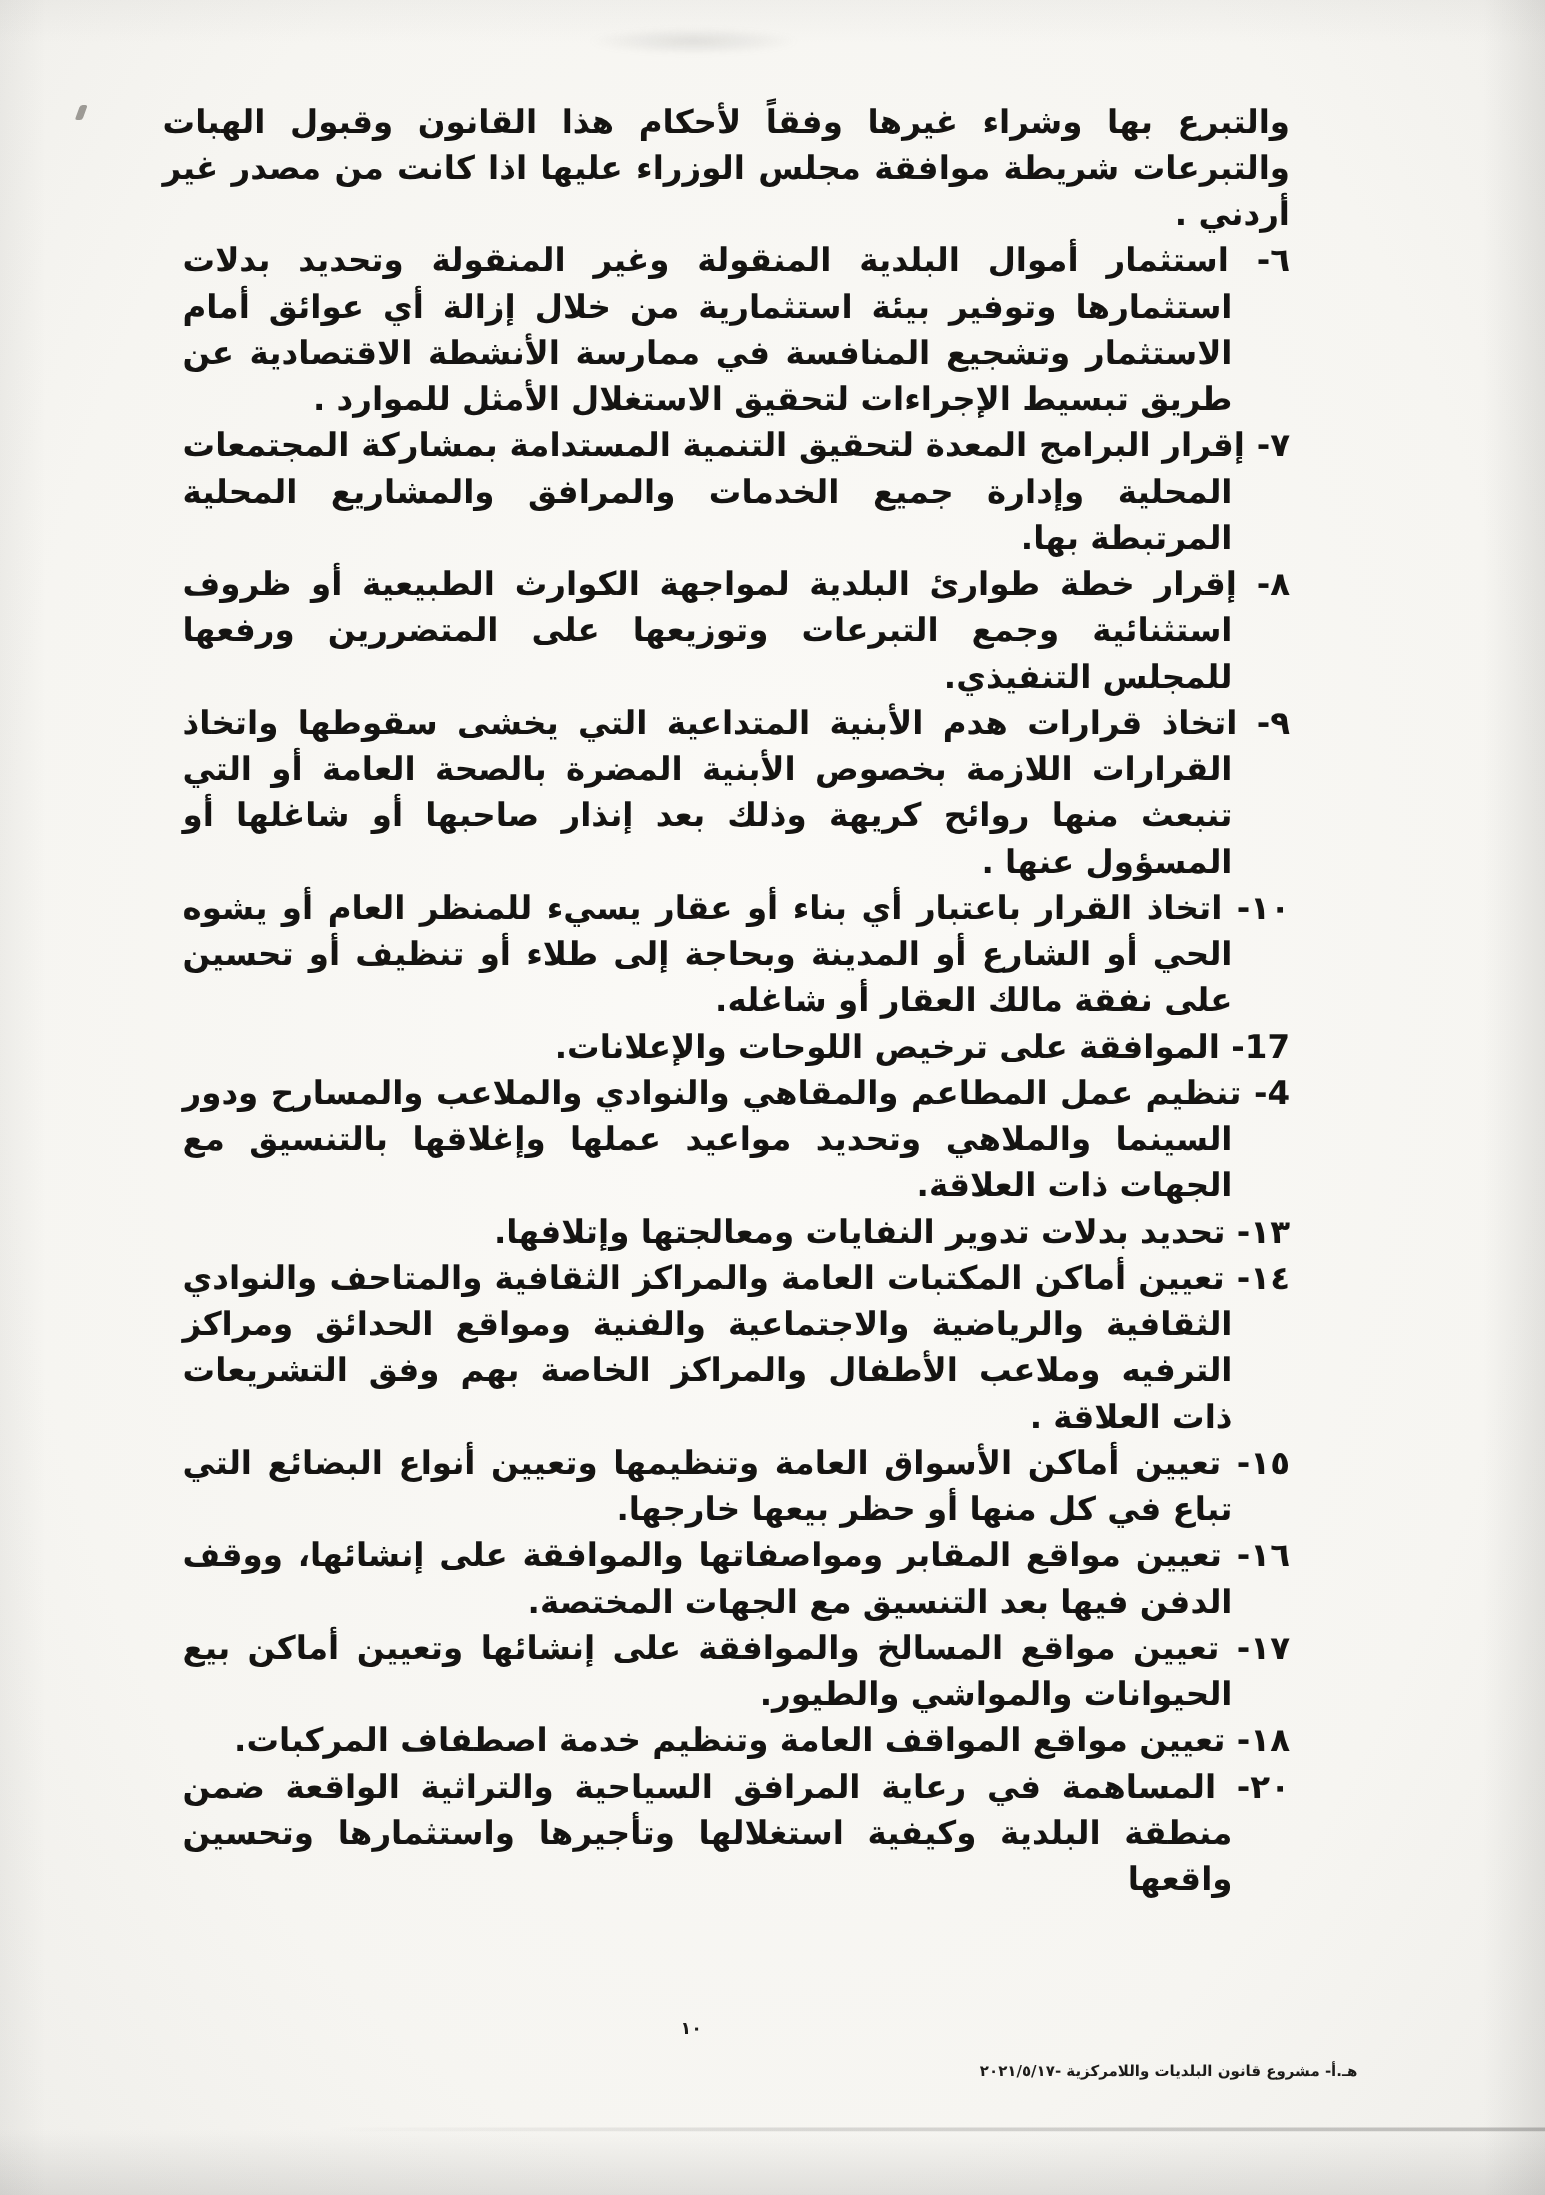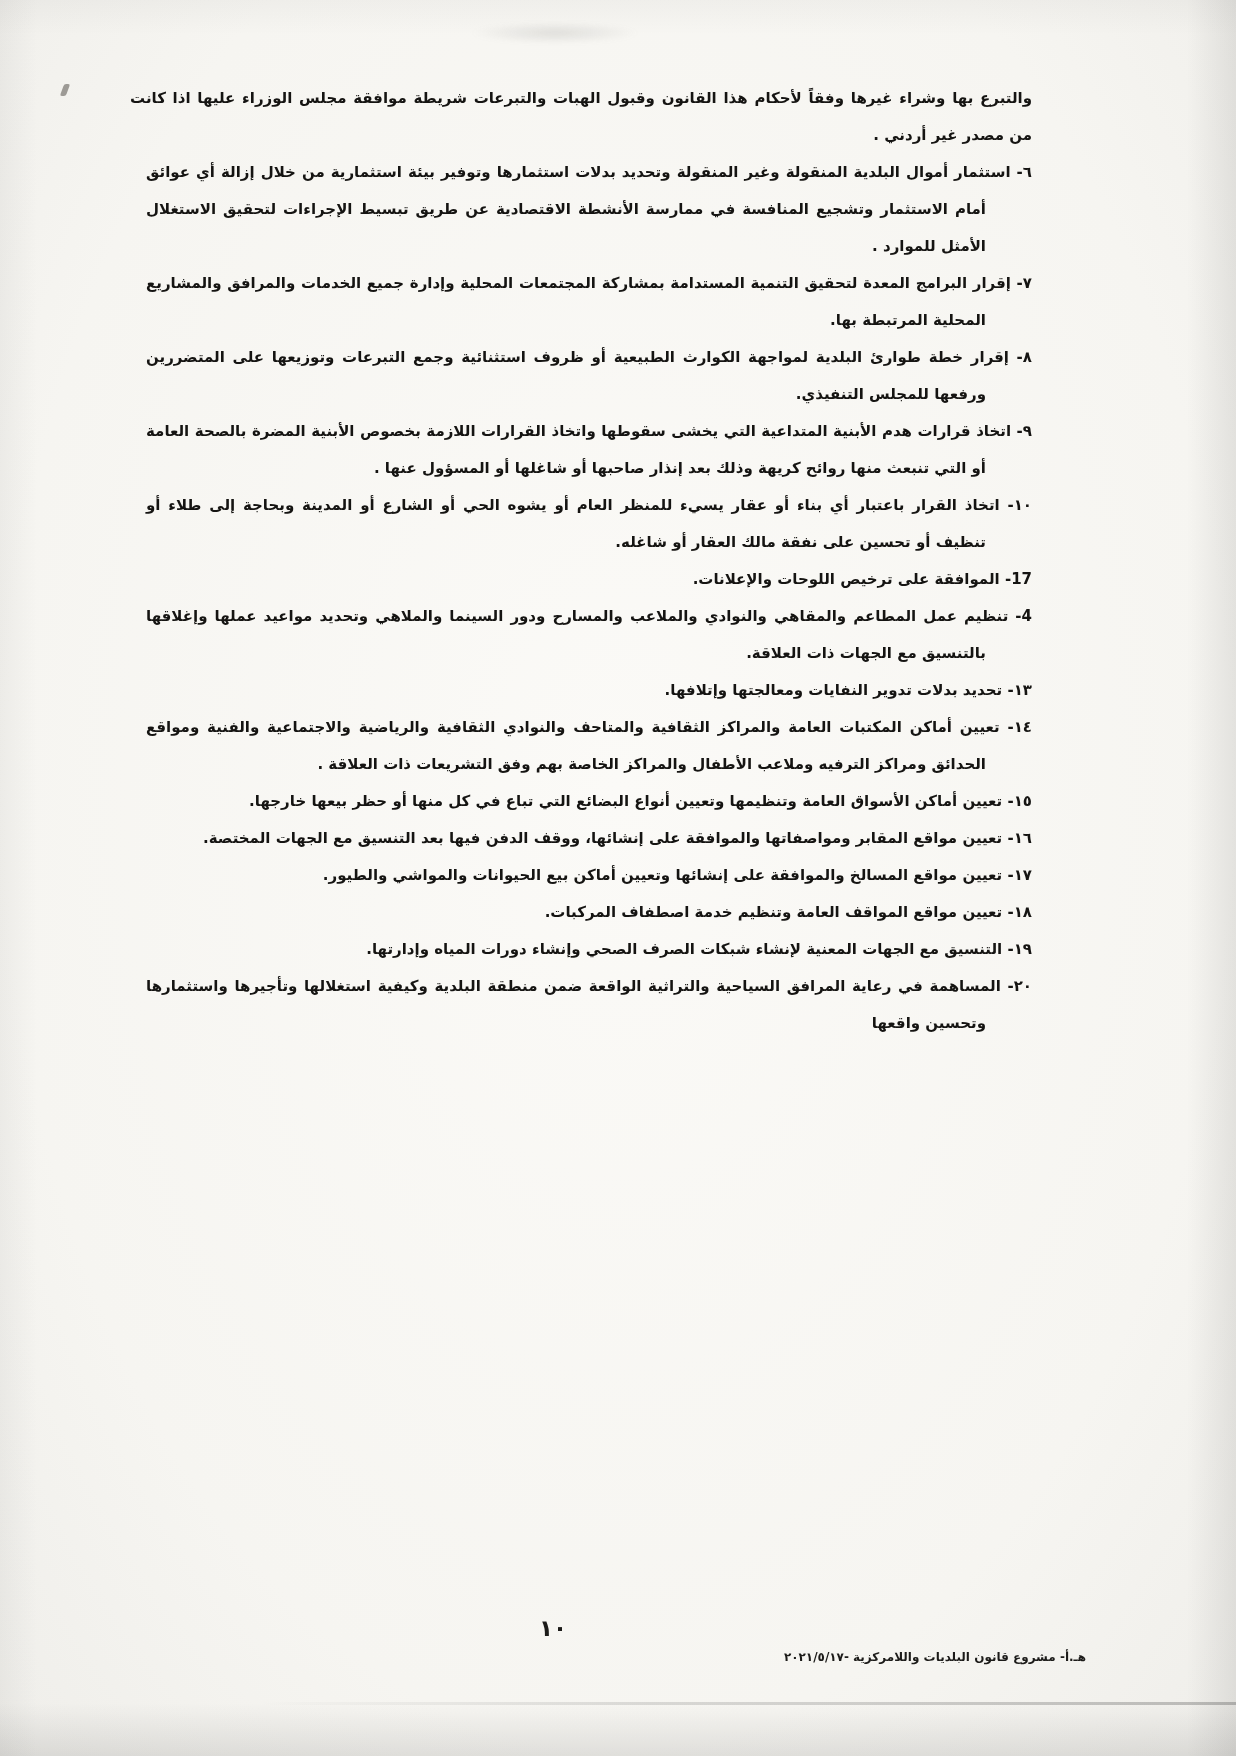--- a/index.html
+++ b/index.html
@@ -59,21 +59,21 @@
 
   .content {
     position: absolute;
     top: 80px;
     right: 204px;
     width: 902px;
     direction: rtl;
     color: #151412;
     font-family: "DejaVu Sans", sans-serif;
     font-weight: bold;
-    font-size: 15px;
+    font-size: 26px;
     line-height: 37px;
     text-align: justify;
   }
   .content p {
     margin: 0;
   }
   p.intro {
     padding: 0;
   }
   p.item {
@@ -84,21 +84,21 @@
   .num {
     white-space: nowrap;
   }
 
   .pagenum {
     position: absolute;
     top: 1615px;
     left: 0;
     width: 1106px;
     text-align: center;
-    font-size: 23px;
+    font-size: 14px;
     font-weight: bold;
     color: #1c1b19;
     direction: rtl;
   }
   .footer {
     position: absolute;
     top: 1650px;
     right: 150px;
     direction: rtl;
     font-size: 12px;
@@ -125,21 +125,20 @@
         <p class="item"><span class="num">٩- </span><span>اتخاذ قرارات هدم الأبنية المتداعية التي يخشى سقوطها واتخاذ القرارات اللازمة بخصوص الأبنية المضرة بالصحة العامة أو التي تنبعث منها روائح كريهة وذلك بعد إنذار صاحبها أو شاغلها أو المسؤول عنها .</span></p>
         <p class="item"><span class="num">١٠- </span><span>اتخاذ القرار باعتبار أي بناء أو عقار يسيء للمنظر العام أو يشوه الحي أو الشارع أو المدينة وبحاجة إلى طلاء أو تنظيف أو تحسين على نفقة مالك العقار أو شاغله.</span></p>
         <p class="item"><span class="num">17- </span><span>الموافقة على ترخيص اللوحات والإعلانات.</span></p>
         <p class="item"><span class="num">4- </span><span>تنظيم عمل المطاعم والمقاهي والنوادي والملاعب والمسارح ودور السينما والملاهي وتحديد مواعيد عملها وإغلاقها بالتنسيق مع الجهات ذات العلاقة.</span></p>
         <p class="item"><span class="num">١٣- </span><span>تحديد بدلات تدوير النفايات ومعالجتها وإتلافها.</span></p>
         <p class="item"><span class="num">١٤- </span><span>تعيين أماكن المكتبات العامة والمراكز الثقافية والمتاحف والنوادي الثقافية والرياضية والاجتماعية والفنية ومواقع الحدائق ومراكز الترفيه وملاعب الأطفال والمراكز الخاصة بهم وفق التشريعات ذات العلاقة .</span></p>
         <p class="item"><span class="num">١٥- </span><span>تعيين أماكن الأسواق العامة وتنظيمها وتعيين أنواع البضائع التي تباع في كل منها أو حظر بيعها خارجها.</span></p>
         <p class="item"><span class="num">١٦- </span><span>تعيين مواقع المقابر ومواصفاتها والموافقة على إنشائها، ووقف الدفن فيها بعد التنسيق مع الجهات المختصة.</span></p>
         <p class="item"><span class="num">١٧- </span><span>تعيين مواقع المسالخ والموافقة على إنشائها وتعيين أماكن بيع الحيوانات والمواشي والطيور.</span></p>
         <p class="item"><span class="num">١٨- </span><span>تعيين مواقع المواقف العامة وتنظيم خدمة اصطفاف المركبات.</span></p>
-        <p class="item"><span class="num">١٩- </span><span>التنسيق مع الجهات المعنية لإنشاء شبكات الصرف الصحي وإنشاء دورات المياه وإدارتها.</span></p>
         <p class="item"><span class="num">٢٠- </span><span>المساهمة في رعاية المرافق السياحية والتراثية الواقعة ضمن منطقة البلدية وكيفية استغلالها وتأجيرها واستثمارها وتحسين واقعها</span></p>
       </div>
   </div>
 
   <div class="pagenum">١٠</div>
 
   <div class="footer">هـ.أ- مشروع قانون البلديات واللامركزية -٢٠٢١/٥/١٧</div>
 </div>
 
 </body></html>

